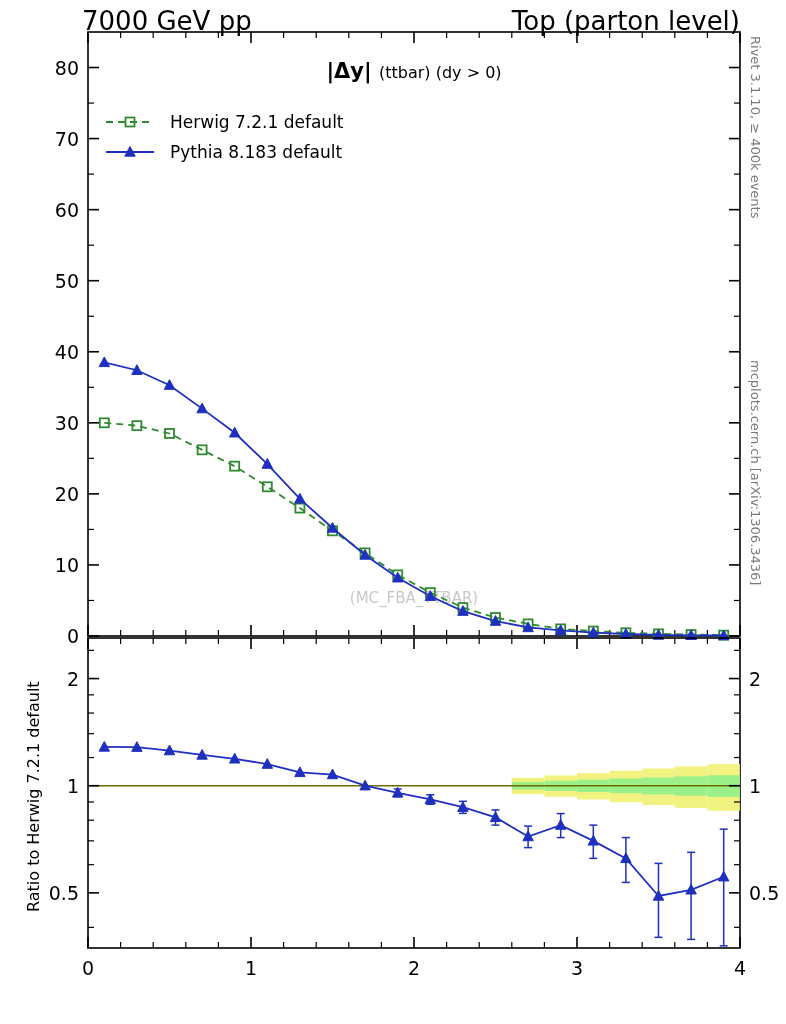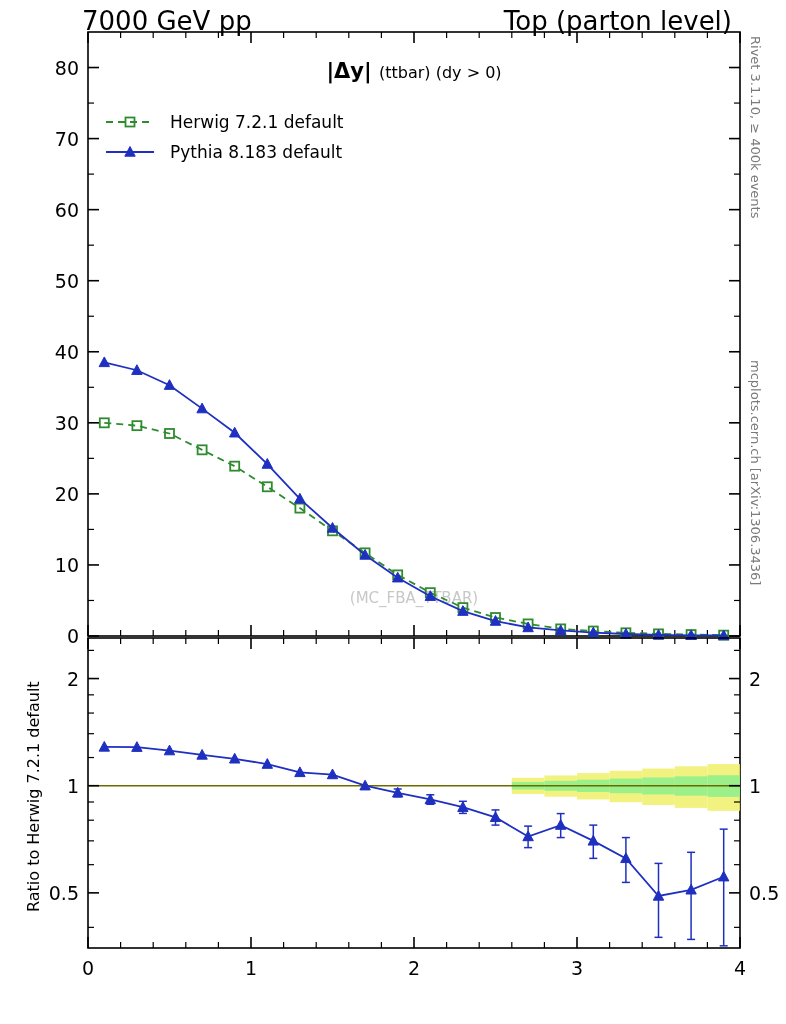--- a/index.html
+++ b/index.html
@@ -11,21 +11,21 @@
   .vert{transform-origin:0 0;}
   svg{display:block;}
   text{font-family:"DejaVu Sans","Liberation Sans",sans-serif;}
 </style>
 </head>
 <body>
 
 <div id="root">
 
   <div class="abs hdr" style="left:82px;top:6px;">7000 GeV pp</div>
-  <div class="abs hdr" style="right:54px;top:6px;">Top (parton level)</div>
+  <div class="abs hdr" style="right:46px;top:6px;">Top (parton level)</div>
 
   <div class="abs" style="left:747px;top:30px;width:30px;height:600px;">
     <div class="sidetext vert" style="position:absolute;left:16px;top:6px;transform:rotate(90deg);">Rivet 3.1.10, ≥ 400k events</div>
     <div class="sidetext vert" style="position:absolute;left:16px;top:330px;transform:rotate(90deg);">mcplots.cern.ch [arXiv:1306.3436]</div>
   </div>
 
   <svg class="abs" width="786" height="660" style="left:0;top:20px;" viewBox="0 0 786 660">
 
     <g>
       <rect x="88" y="12" width="652" height="604" fill="none" stroke="#000" stroke-width="1.6"></rect>

